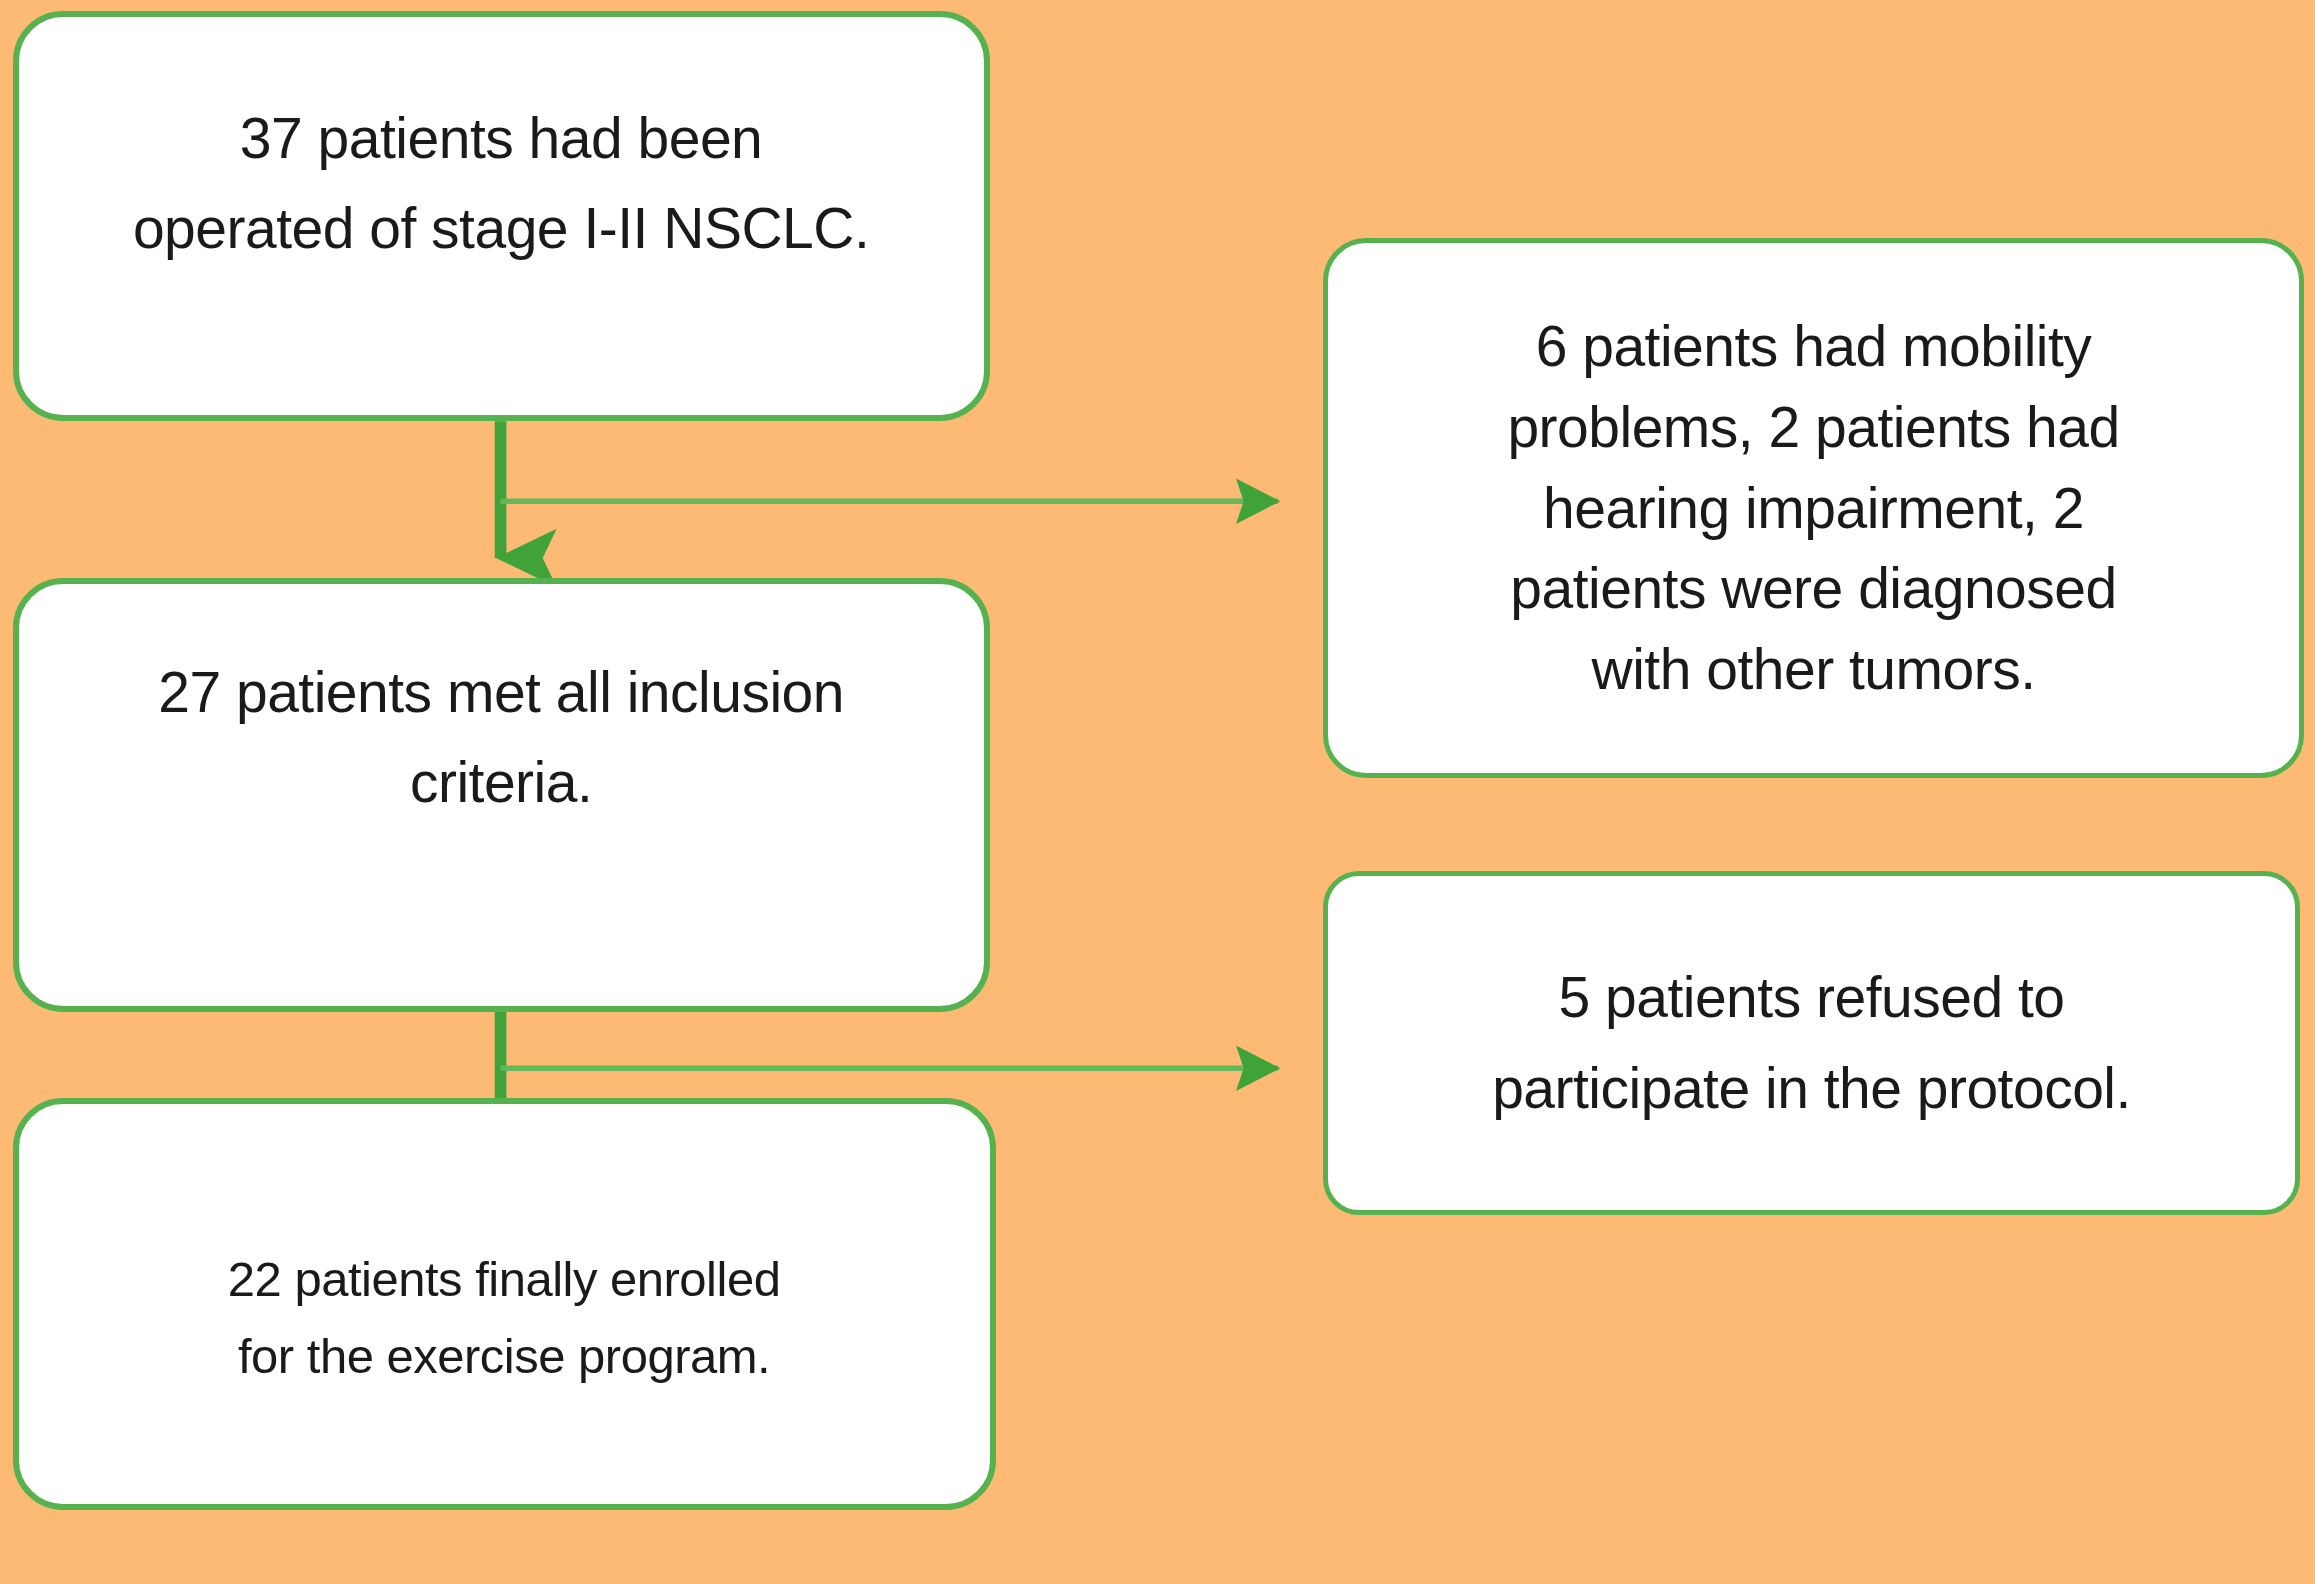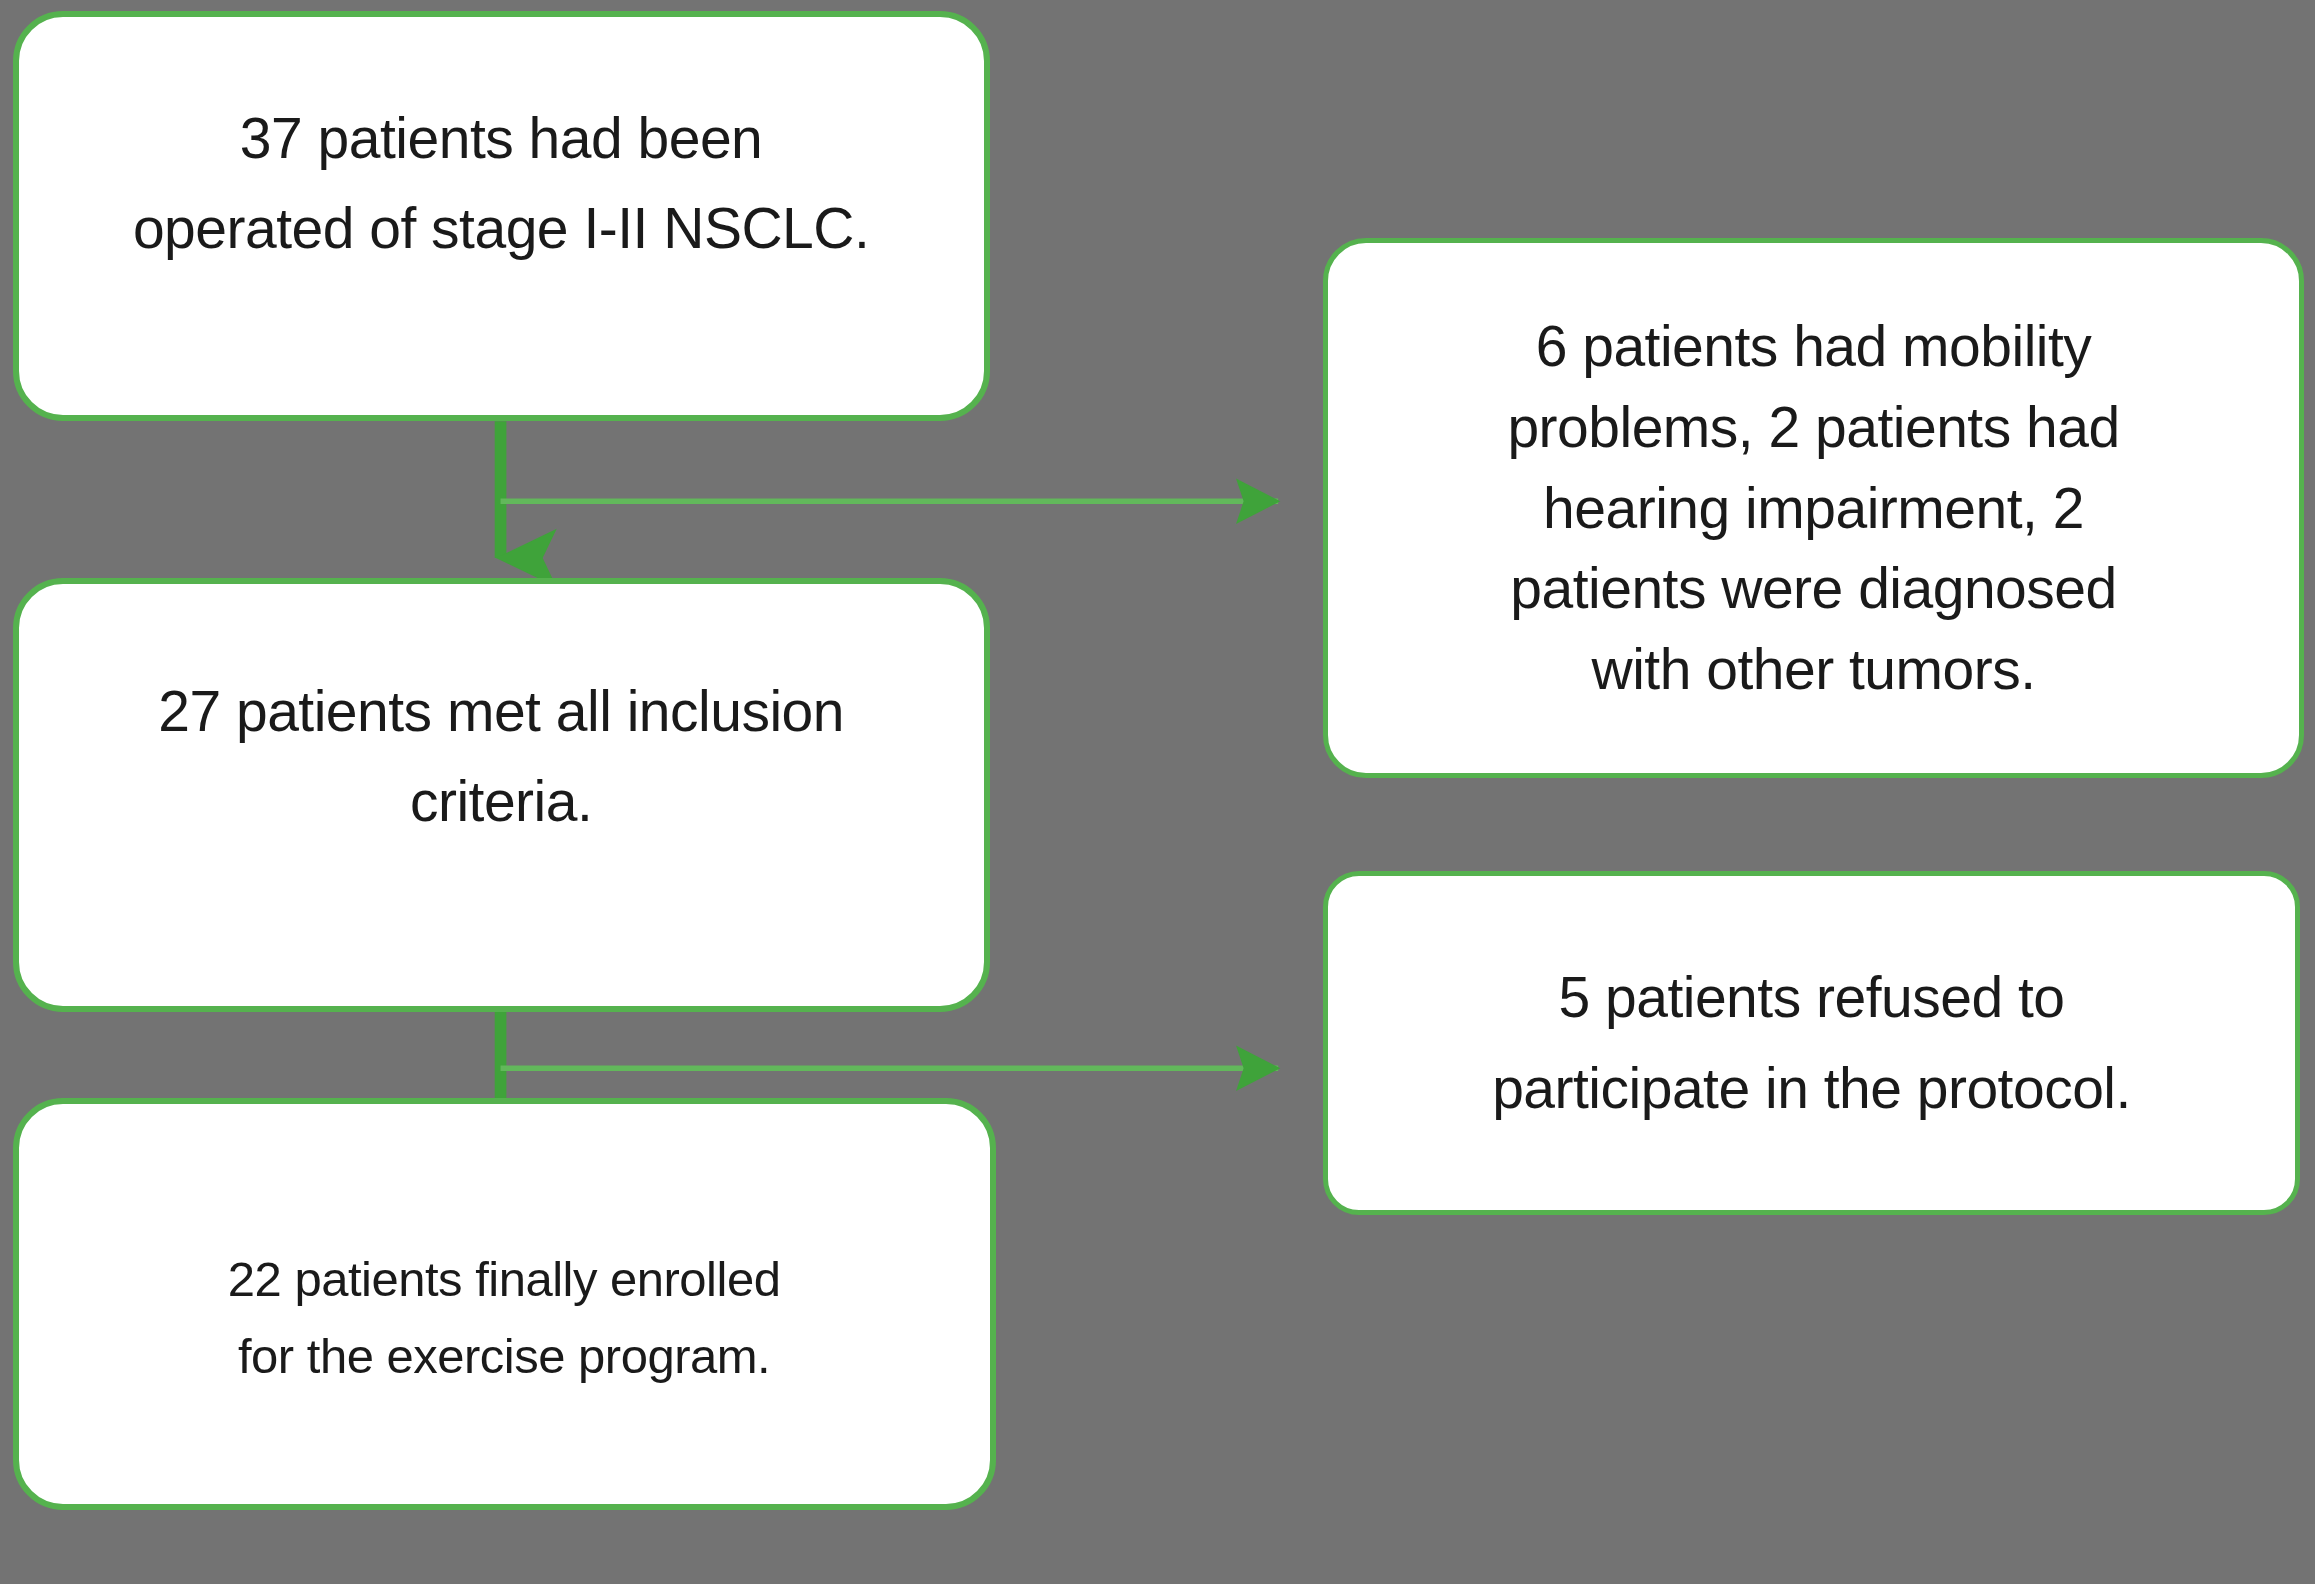--- a/index.html
+++ b/index.html
@@ -7,21 +7,21 @@
     padding: 0;
     background: #ffffff;
   }
   body {
     font-family: "Liberation Sans", sans-serif;
   }
   #flow-root {
     position: relative;
     width: 2316px;
     height: 1584px;
-    background: #737373;
+    background: #fdba74;
     overflow: hidden;
   }
   .flow-svg {
     position: absolute;
     left: 0;
     top: 0;
     width: 2316px;
     height: 1584px;
     display: block;
   }
@@ -61,21 +61,21 @@
     line-height: 1.58;
   }
   #box-inclusion {
     left: 12.6px;
     top: 578px;
     width: 977px;
     height: 434px;
     border: 6.3px solid #55b24e;
     border-radius: 50px;
     justify-content: flex-start;
-    padding-top: 82px;
+    padding-top: 63px;
     font-size: 57px;
     line-height: 1.58;
   }
   #box-enrolled {
     left: 12.6px;
     top: 1098px;
     width: 983px;
     height: 412px;
     border: 6.3px solid #55b24e;
     border-radius: 50px;

